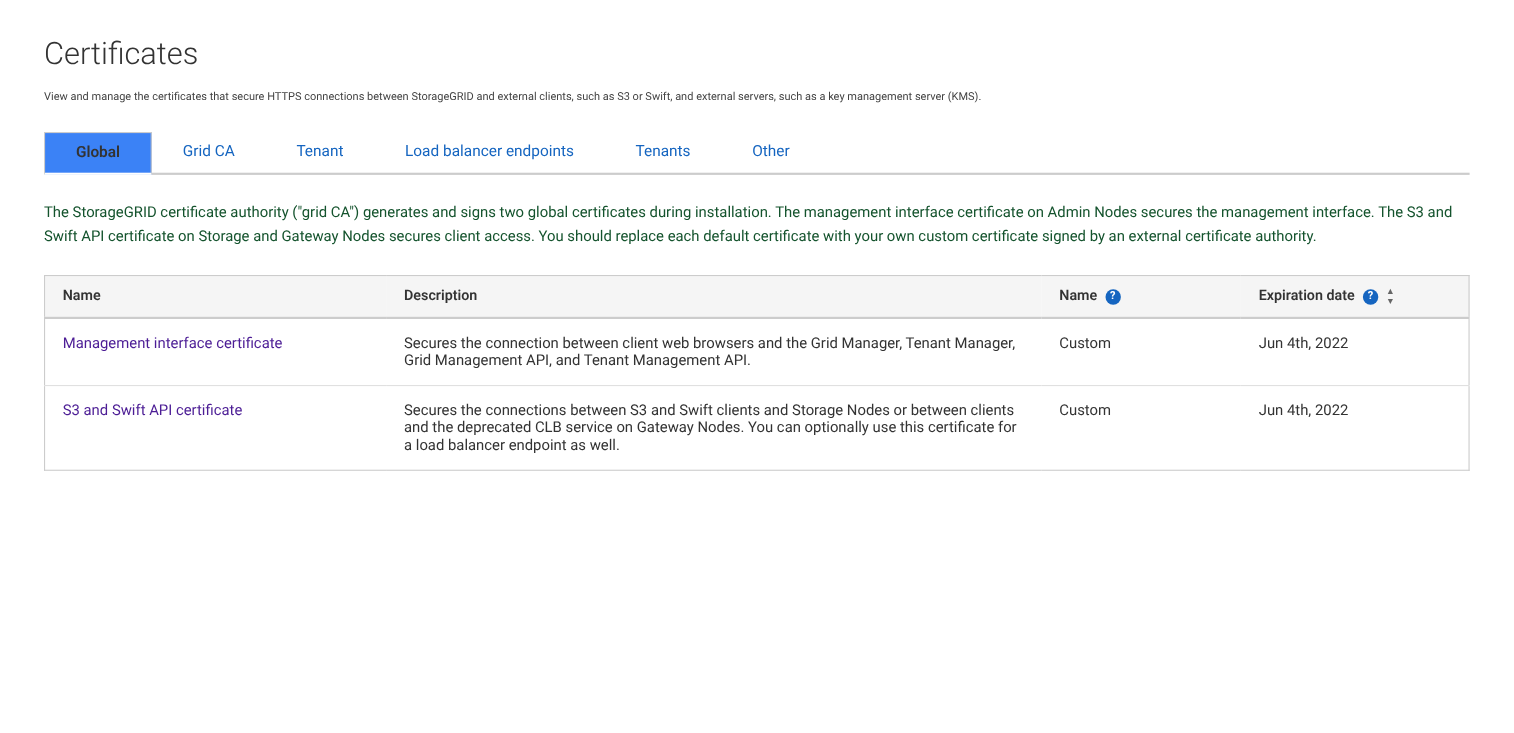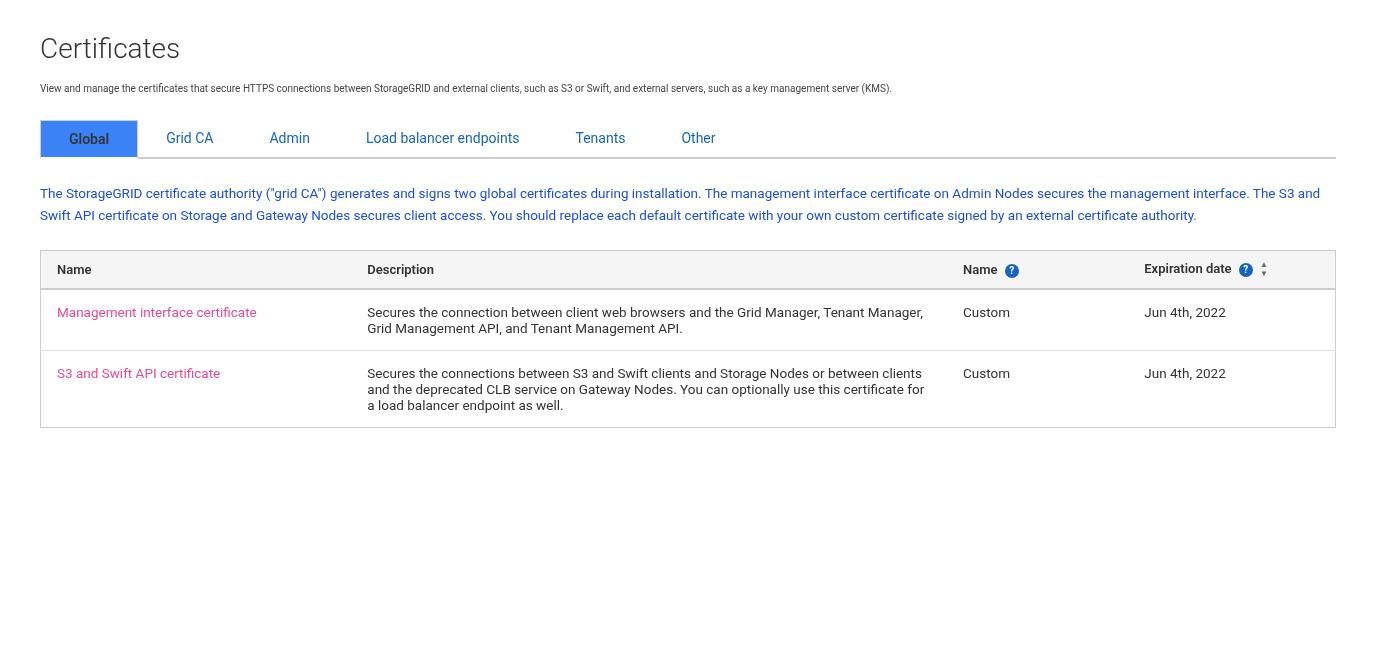--- a/index.html
+++ b/index.html
@@ -40,21 +40,21 @@
     .tab.active {
       color: #333;
       font-weight: 600;
       border: 1px solid #ccc;
       border-bottom: 2px solid #fff;
       margin-bottom: -2px;
       background: #3b82f6;
     }
     .section-description {
       font-size: 13.5px;
-      color: #1d4ed8;
+      color: #14532d;
       line-height: 1.6;
       margin-bottom: 24px;
     }
     table {
       width: 100%;
       border-collapse: collapse;
       border: 1px solid #ccc;
     }
     thead tr {
       background: #f5f5f5;
@@ -109,39 +109,39 @@
       vertical-align: top;
       border-bottom: 1px solid #e0e0e0;
     }
     tbody tr:last-child td {
       border-bottom: none;
     }
     tbody tr {
       border: 1px solid #ccc;
     }
     .cert-link {
-      color: #ec4899;
+      color: #4c1d95;
       cursor: pointer;
       text-decoration: none;
     }
     .col-name { width: 24%; }
     .col-desc { width: 46%; }
     .col-type { width: 14%; }
     .col-date { width: 16%; }
   </style>
 </head>
 <body>
 
 <h1 class="page-title">Certificates</h1>
 <p class="page-description">View and manage the certificates that secure HTTPS connections between StorageGRID and external clients, such as S3 or Swift, and external servers, such as a key management server (KMS).</p>
 
 <div class="tabs">
   <a class="tab active">Global</a>
   <a class="tab">Grid CA</a>
-  <a class="tab">Admin</a>
+  <a class="tab">Tenant</a>
   <a class="tab">Load balancer endpoints</a>
   <a class="tab">Tenants</a>
   <a class="tab">Other</a>
 </div>
 
 <p class="section-description">The StorageGRID certificate authority ("grid CA") generates and signs two global certificates during installation. The management interface certificate on Admin Nodes secures the management interface. The S3 and Swift API certificate on Storage and Gateway Nodes secures client access. You should replace each default certificate with your own custom certificate signed by an external certificate authority.</p>
 
 <table>
   <thead>
     <tr>

